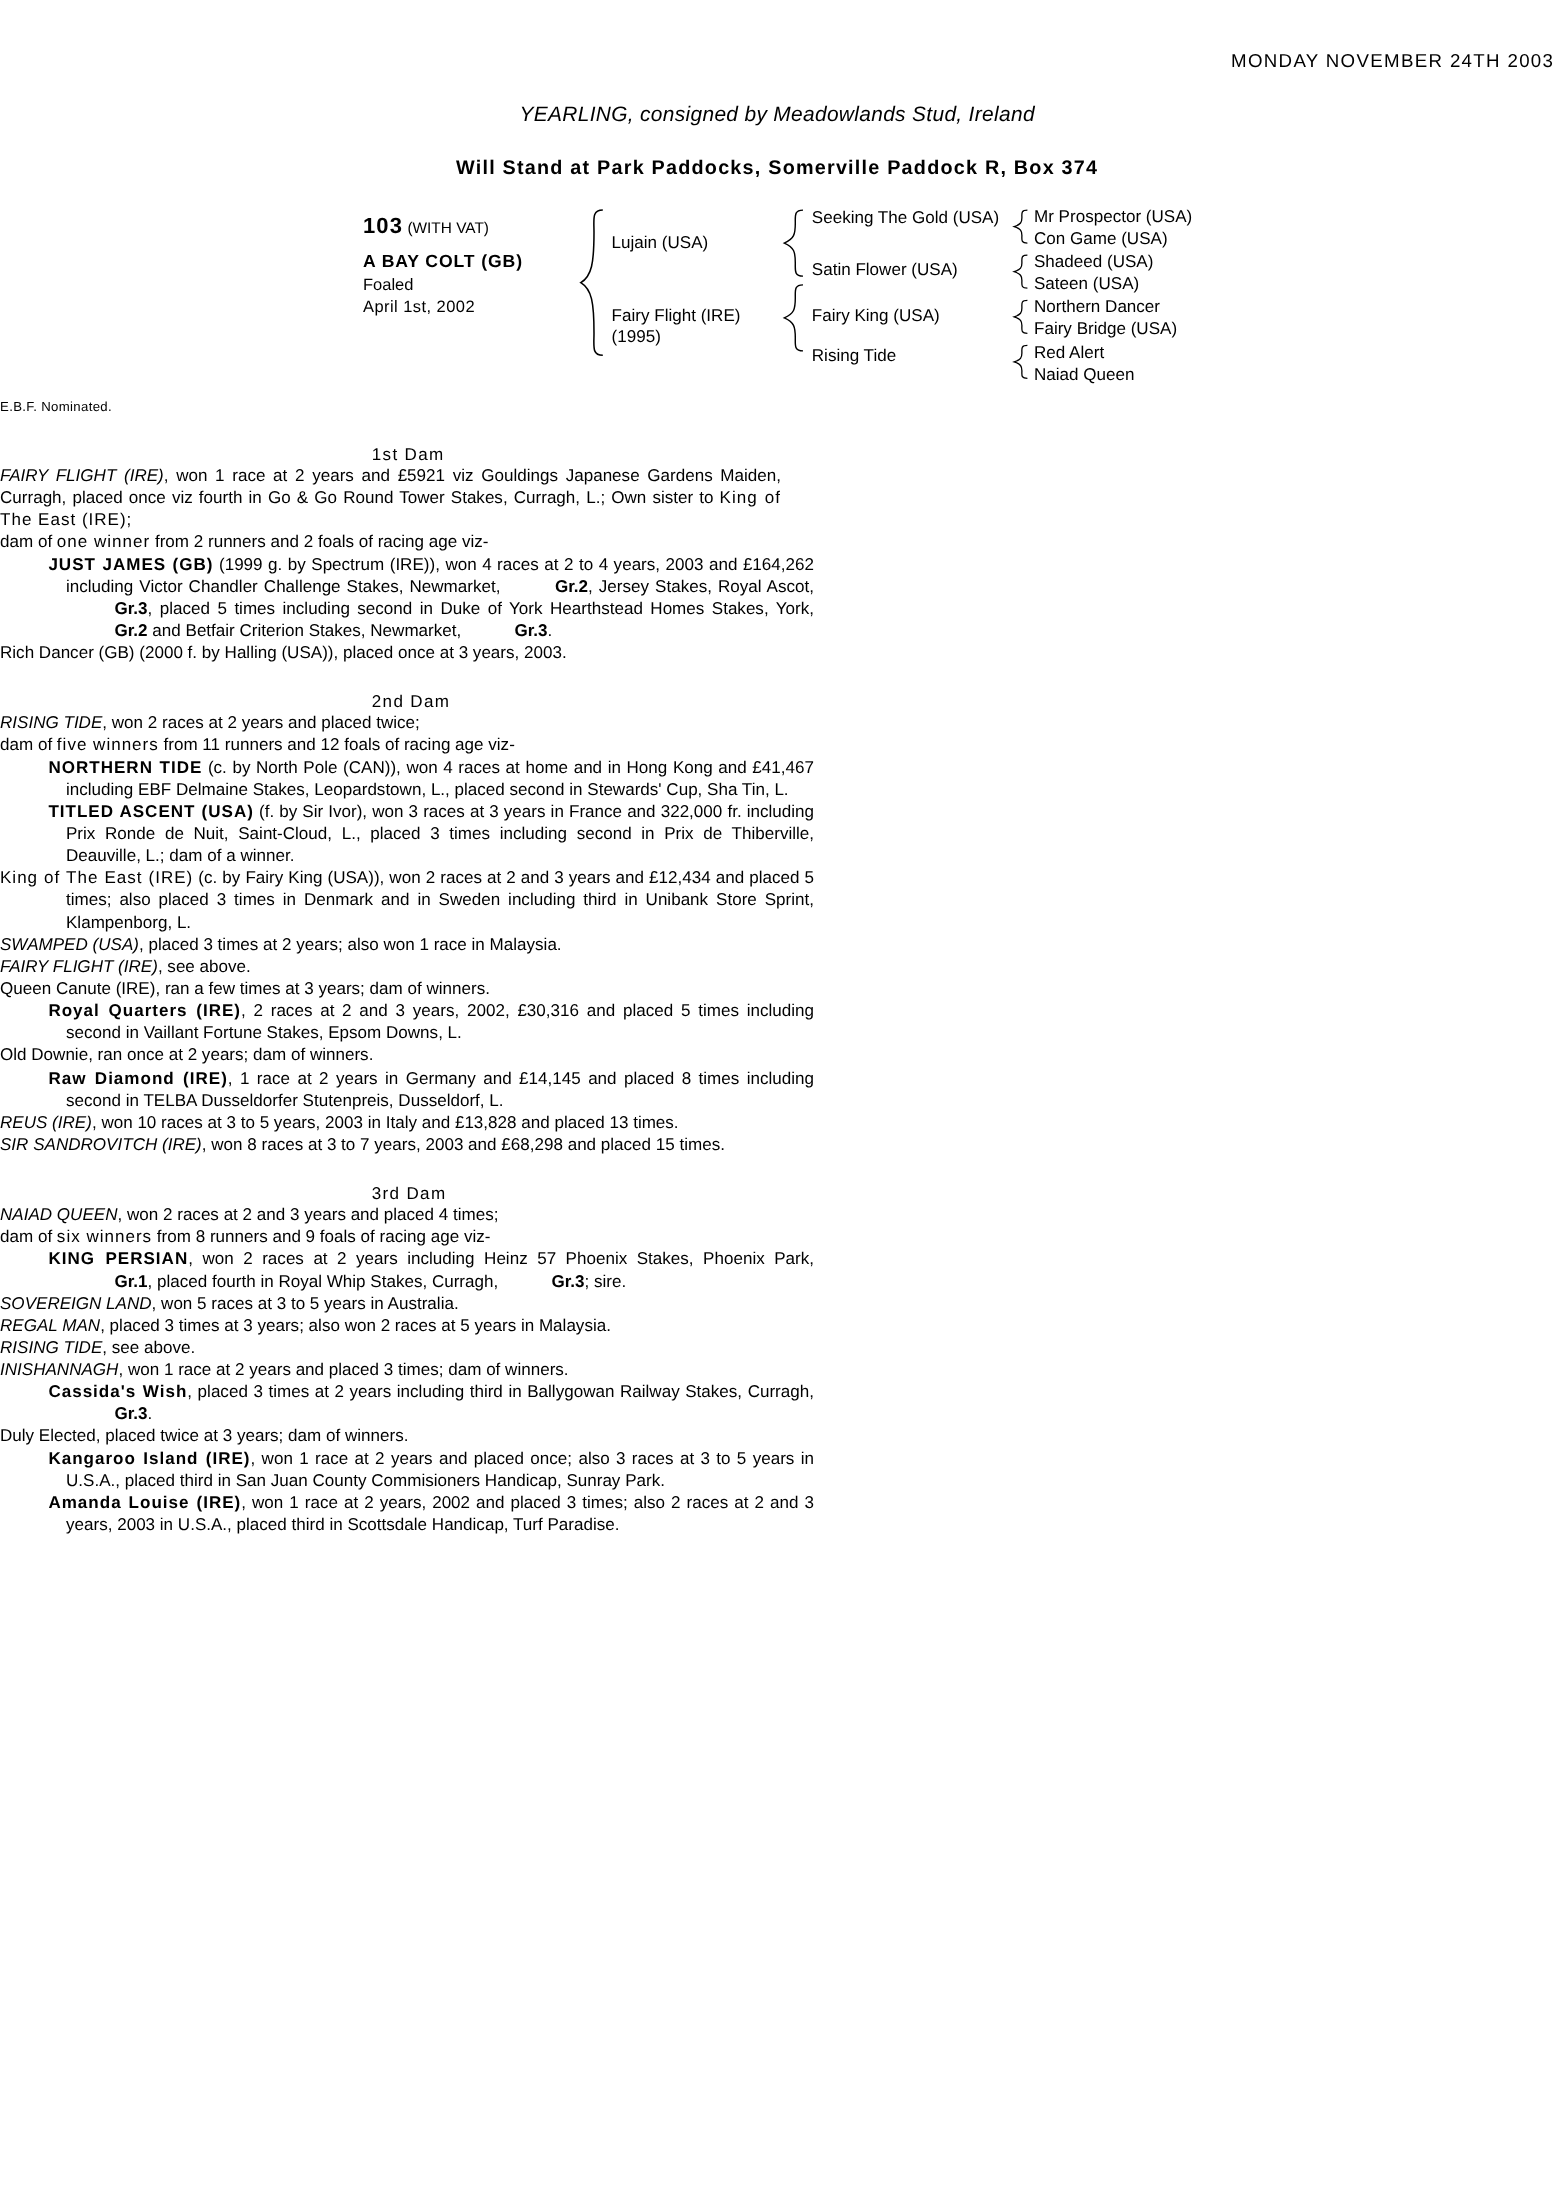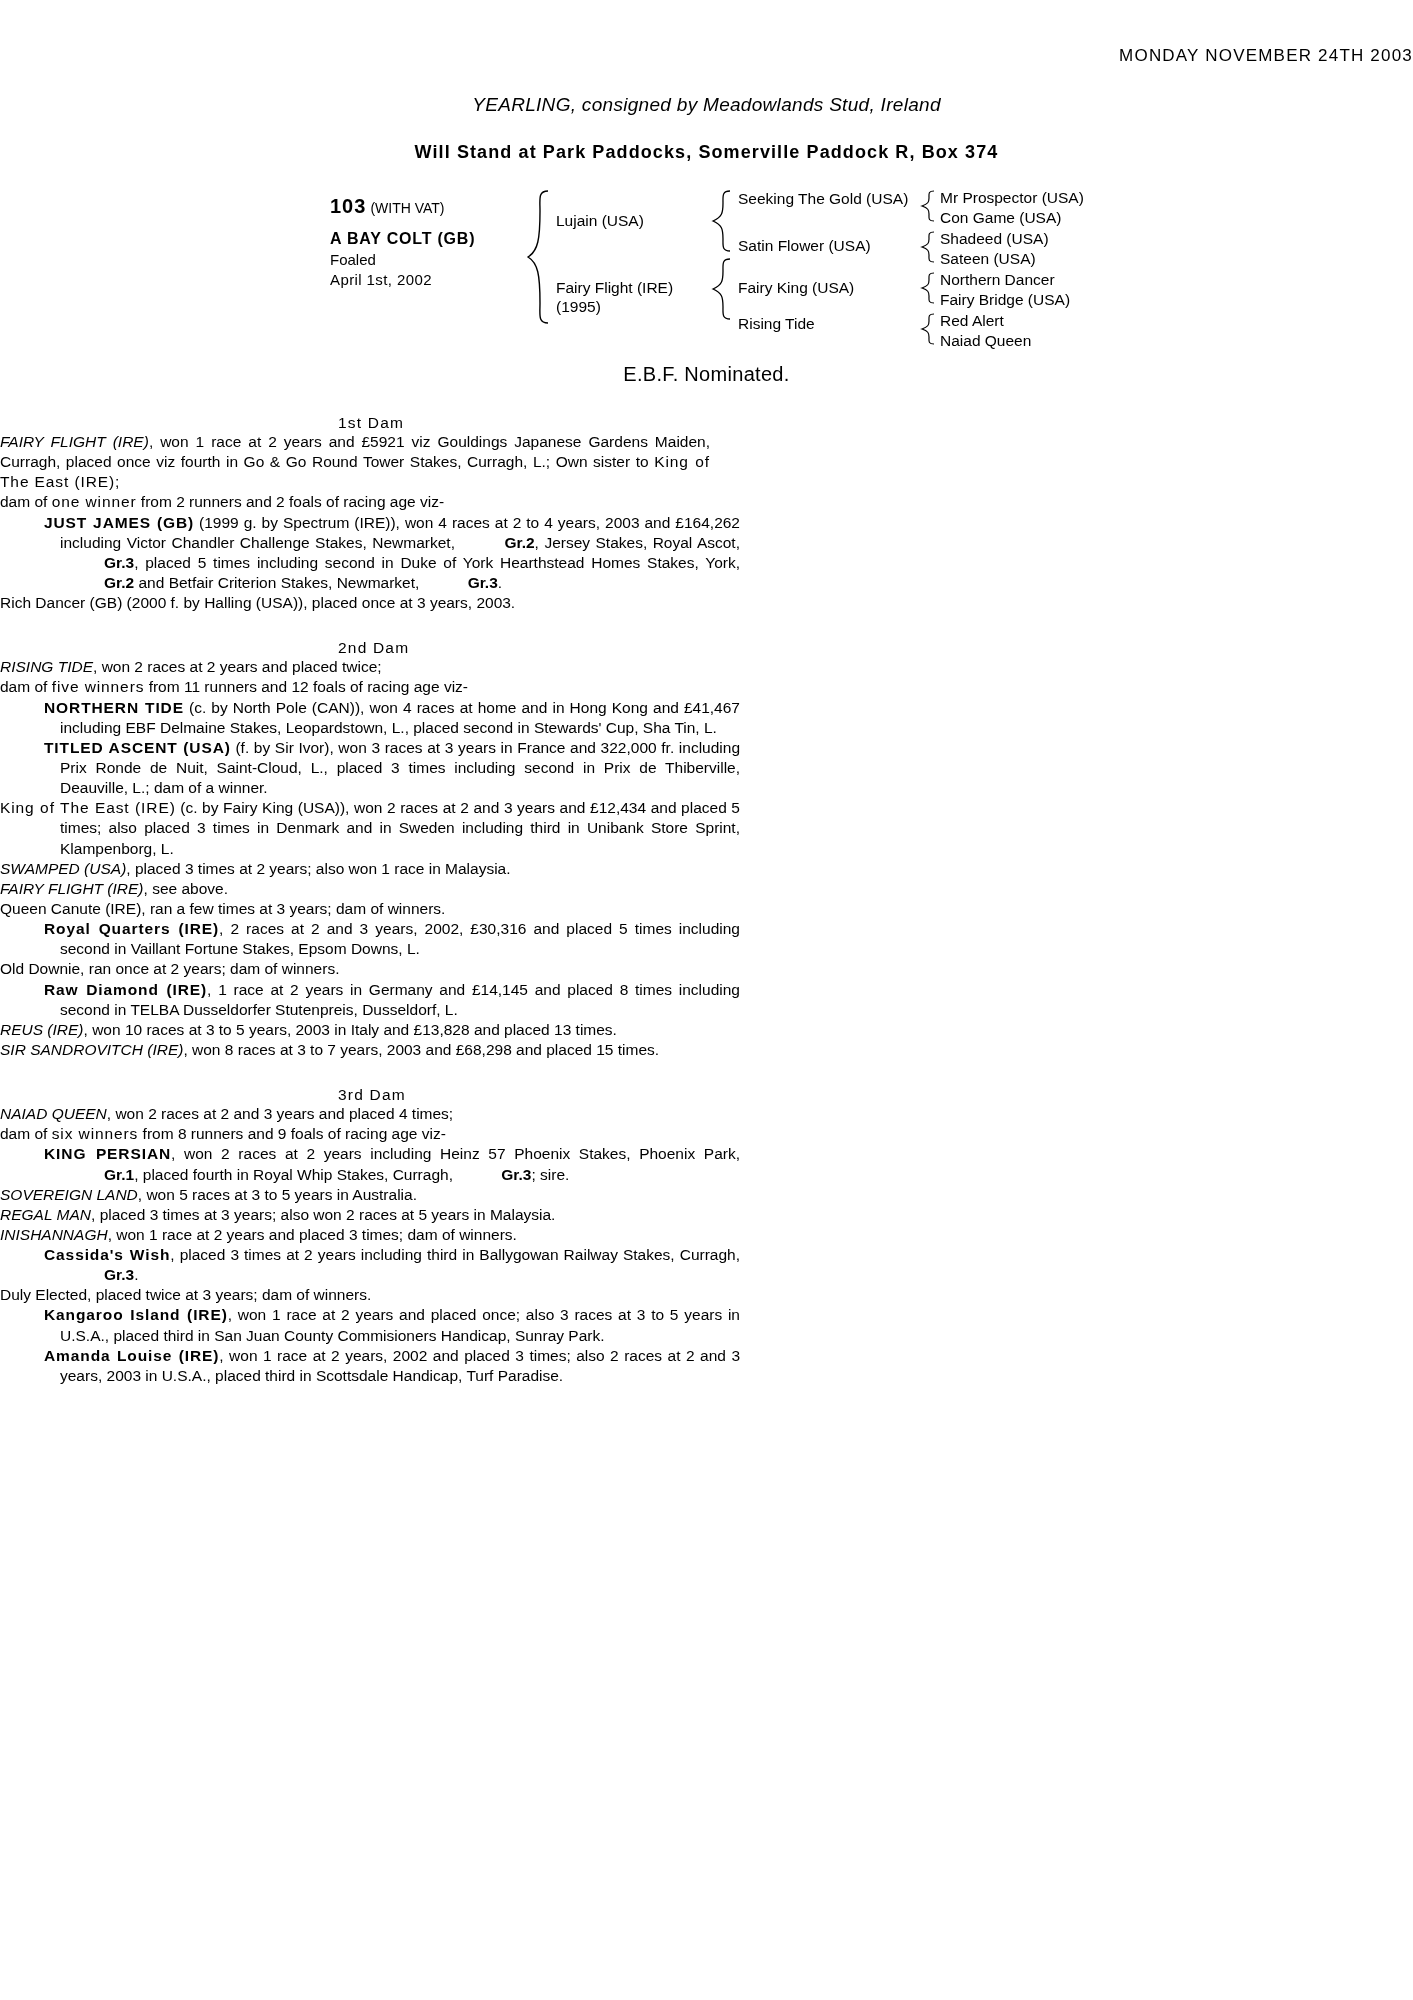--- a/index.html
+++ b/index.html
@@ -90,22 +90,21 @@
   .gen2 {
     position: absolute;
     font-size: 15.5px;
   }
   .gen3 {
     position: absolute;
     font-size: 15.5px;
     line-height: 1.22;
   }
   .ebf {
-    text-align: center;
-    font-size: 20px;
+    font-size: 12px;
     margin-top: 2px;
     letter-spacing: 0.3px;
   }
 
   
   .body-wrap {
     margin: 28px 0 0 0;
     padding: 0 0 0 0;
   }
   .sec {
@@ -233,20 +232,21 @@
         <p class="l i2 just-w hang2 "><span class="ital">REUS (IRE)</span><span>, won 10 races at 3 to 5 years, 2003 in Italy and £13,828 and placed 13 times.</span></p>
         <p class="l i2 just-w hang2 "><span class="ital">SIR SANDROVITCH (IRE)</span><span>, won 8 races at 3 to 7 years, 2003 and £68,298 and placed 15 times.</span></p>
       </div>
       <div class="sec">
         <div class="dam-head">3rd Dam</div>
         <p class="l i0 just "><span class="ital">NAIAD QUEEN</span><span>, won 2 races at 2 and 3 years and placed 4 times;</span></p>
         <p class="l i0 just "><span>dam of </span><span class="sp">six winners</span><span> from 8 runners and 9 foals of racing age viz-</span></p>
         <p class="l i2 just-w hang2 "><span class="bold sp">KING PERSIAN</span><span>, won 2 races at 2 years including Heinz 57 Phoenix Stakes, Phoenix Park, </span><span class="bold">Gr.1</span><span>, placed fourth in Royal Whip Stakes, Curragh, </span><span class="bold">Gr.3</span><span>; sire.</span></p>
         <p class="l i1 just hang "><span class="ital">SOVEREIGN LAND</span><span>, won 5 races at 3 to 5 years in Australia.</span></p>
         <p class="l i1 just hang "><span class="ital">REGAL MAN</span><span>, placed 3 times at 3 years; also won 2 races at 5 years in Malaysia.</span></p>
+        <p class="l i1 just hang "><span class="ital">RISING TIDE</span><span>, see above.</span></p>
         <p class="l i1 just hang "><span class="ital">INISHANNAGH</span><span>, won 1 race at 2 years and placed 3 times; dam of winners.</span></p>
         <p class="l i2 just-w hang2 "><span class="bold sp">Cassida's Wish</span><span>, placed 3 times at 2 years including third in Ballygowan Railway Stakes, Curragh, </span><span class="bold">Gr.3</span><span>.</span></p>
         <p class="l i1 just hang "><span>Duly Elected, placed twice at 3 years; dam of winners.</span></p>
         <p class="l i2 just-w hang2 "><span class="bold sp">Kangaroo Island (IRE)</span><span>, won 1 race at 2 years and placed once; also 3 races at 3 to 5 years in U.S.A., placed third in San Juan County Commisioners Handicap, Sunray Park.</span></p>
         <p class="l i2 just-w hang2 "><span class="bold sp">Amanda Louise (IRE)</span><span>, won 1 race at 2 years, 2002 and placed 3 times; also 2 races at 2 and 3 years, 2003 in U.S.A., placed third in Scottsdale Handicap, Turf Paradise.</span></p>
       </div>
     </div>
 
 </div>
 

